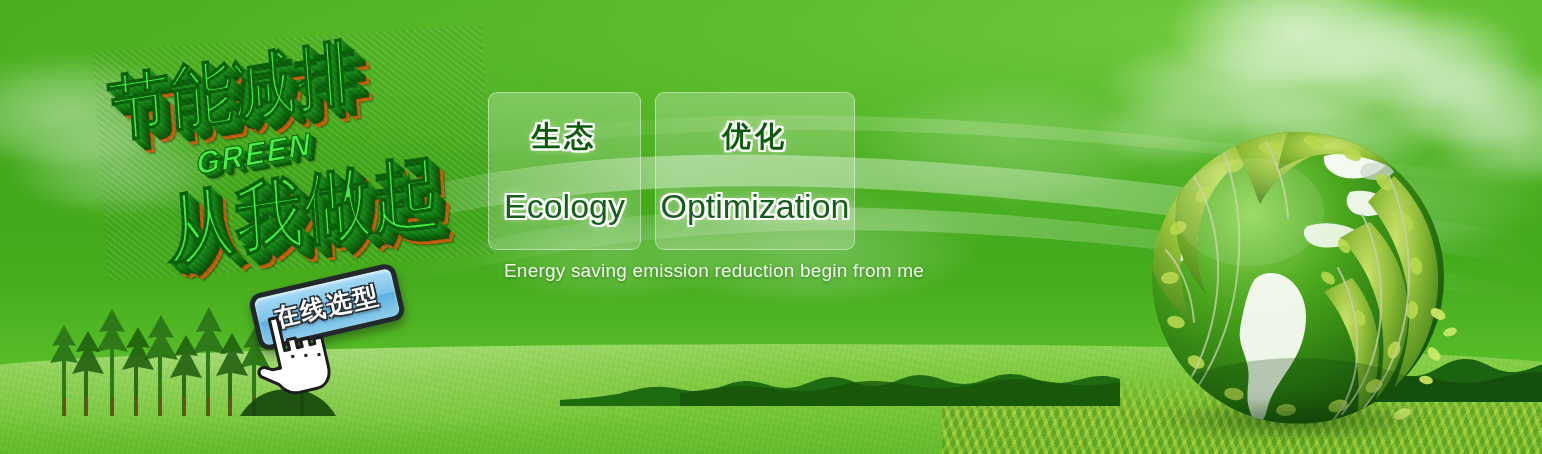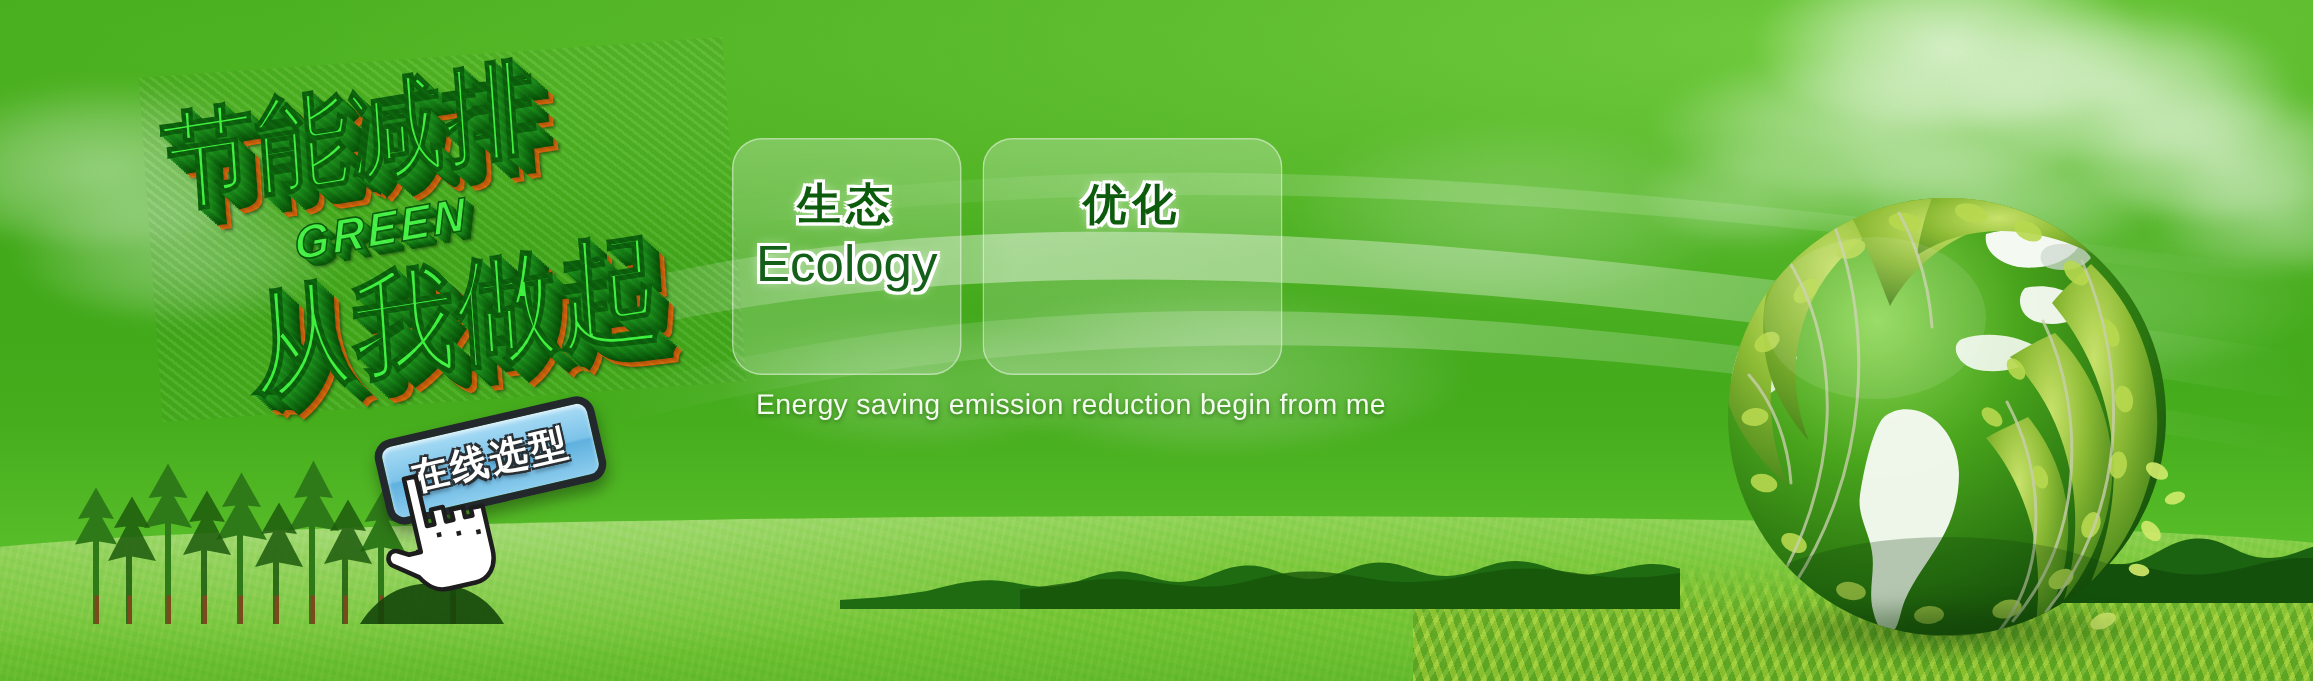--- a/index.html
+++ b/index.html
@@ -147,39 +147,40 @@
       -1.5px  1.5px 0 #2a2f33, 1.5px  1.5px 0 #2a2f33,
        0 3px 3px rgba(0,0,0,.4);
     transform:translateY(-1px);
   }
   .cursor-hand { position:absolute; left:-10px; top:24px; width:78px; height:92px; }
 
   
   .cards { position:absolute; left:488px; top:92px; display:flex; gap:14px; }
   .card {
     width:153px; height:158px;
-    border-radius:20px;
+    border-radius:9px;
     background:linear-gradient(180deg, rgba(255,255,255,.26) 0%, rgba(255,255,255,.17) 55%, rgba(255,255,255,.22) 100%);
     border:1px solid rgba(255,255,255,.42);
     display:flex; flex-direction:column; align-items:center;
     cursor:pointer;
     backdrop-filter:blur(0.5px);
   }
   .card.wide   { width:258px; }
   .card.wide2  { width:200px; }
   .card-cn {
     margin-top:24px;
     font-size:29px; font-weight:bold; color:#0d5c0d;
     text-shadow:
       -2px -2px 0 #fff, 2px -2px 0 #fff, -2px 2px 0 #fff, 2px 2px 0 #fff,
       -2px 0 0 #fff, 2px 0 0 #fff, 0 -2px 0 #fff, 0 2px 0 #fff,
       0 0 7px rgba(255,255,255,.9);
     letter-spacing:4px;
   }
   .card-en {
+    margin-top:30px;
     font-size:34px; color:#14601a; font-weight:normal;
     text-shadow:
       -2px -2px 0 #fff, 2px -2px 0 #fff, -2px 2px 0 #fff, 2px 2px 0 #fff,
       -2px 0 0 #fff, 2px 0 0 #fff, 0 -2px 0 #fff, 0 2px 0 #fff,
       0 0 8px rgba(255,255,255,.85);
     white-space:nowrap;
   }
 
   
   .tagline {
@@ -313,20 +314,21 @@
     </svg>
   </div>
 
   <div class="cards">
     <div class="card">
       <div class="card-cn">生态</div>
       <div class="card-en">Ecology</div>
     </div>
     <div class="card wide2">
       <div class="card-cn">优化</div>
+      <div class="card-en">Optimization</div>
     </div>
   </div>
 
   <div class="tagline">Energy saving emission reduction begin from me</div>
 
   <div class="globe-wrap">
     <div class="globe-shadow"></div>
     <svg viewBox="0 0 320 320" width="320" height="320">
       <defs>
         <radialGradient id="sphere" cx="34%" cy="28%" r="78%">

